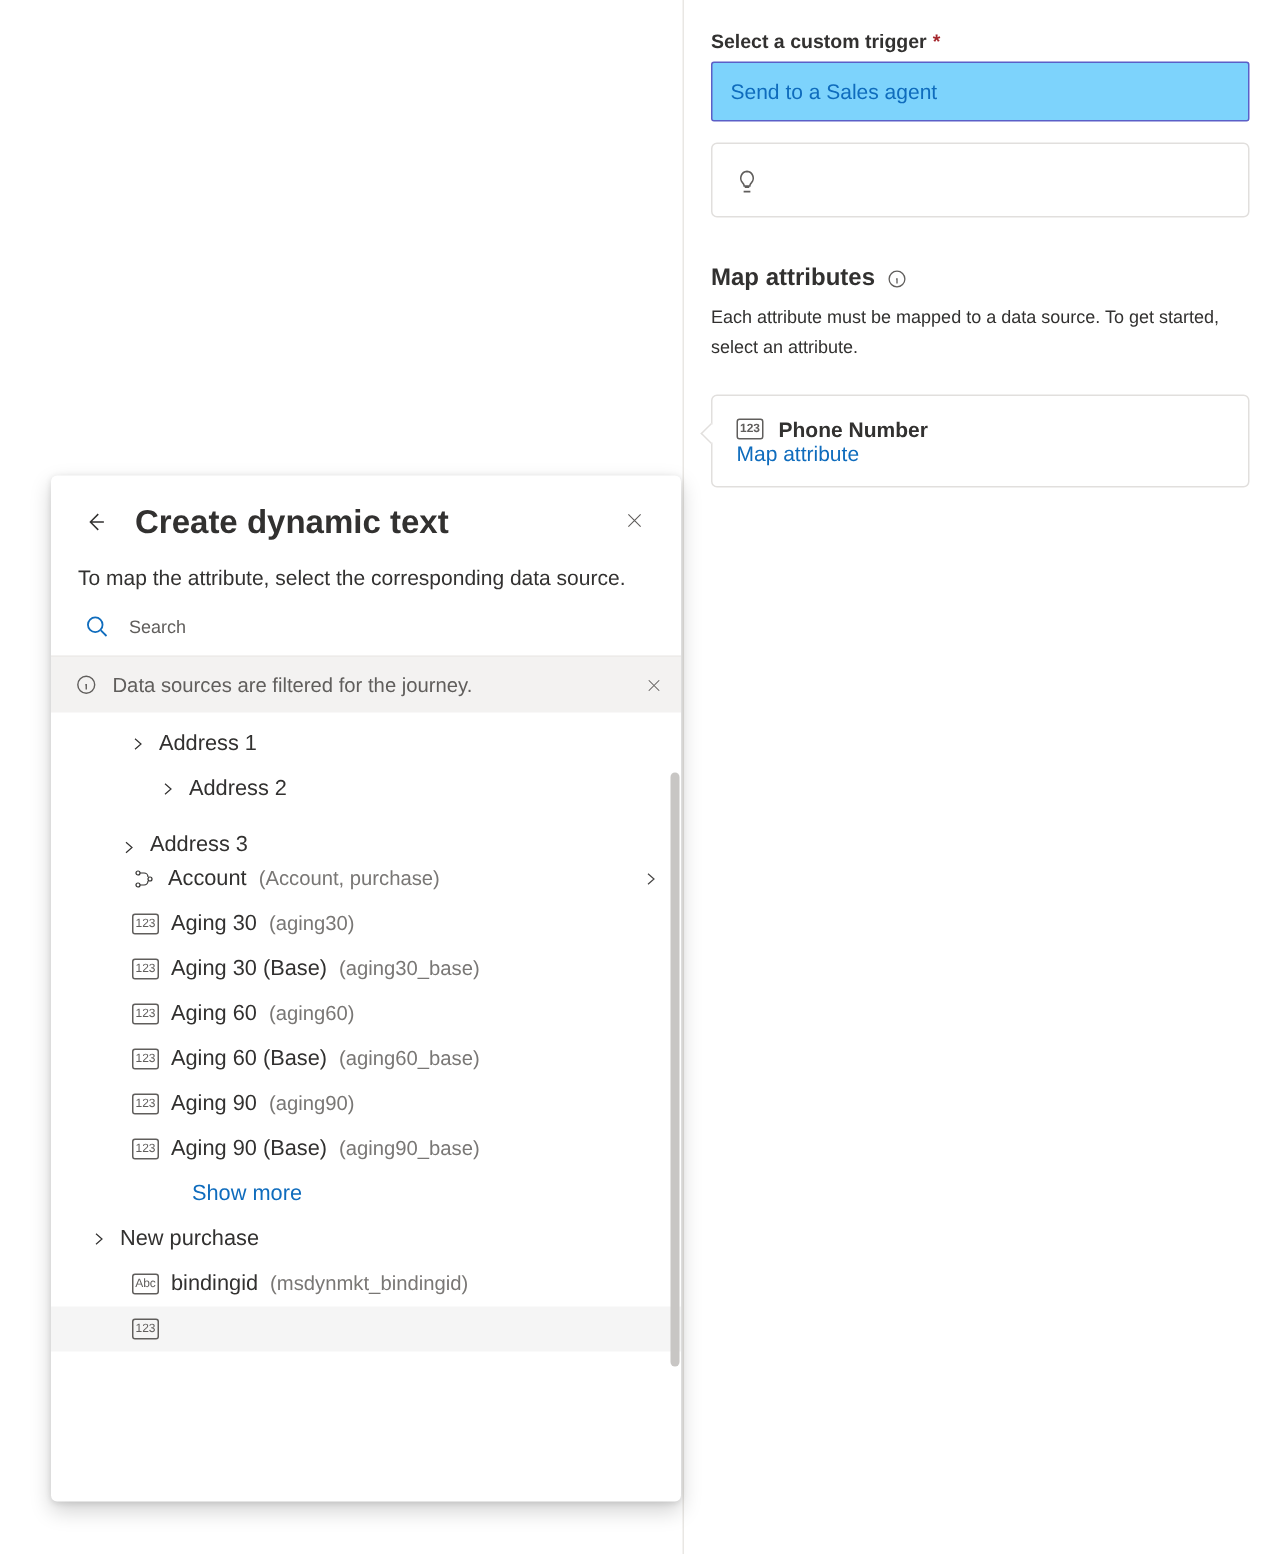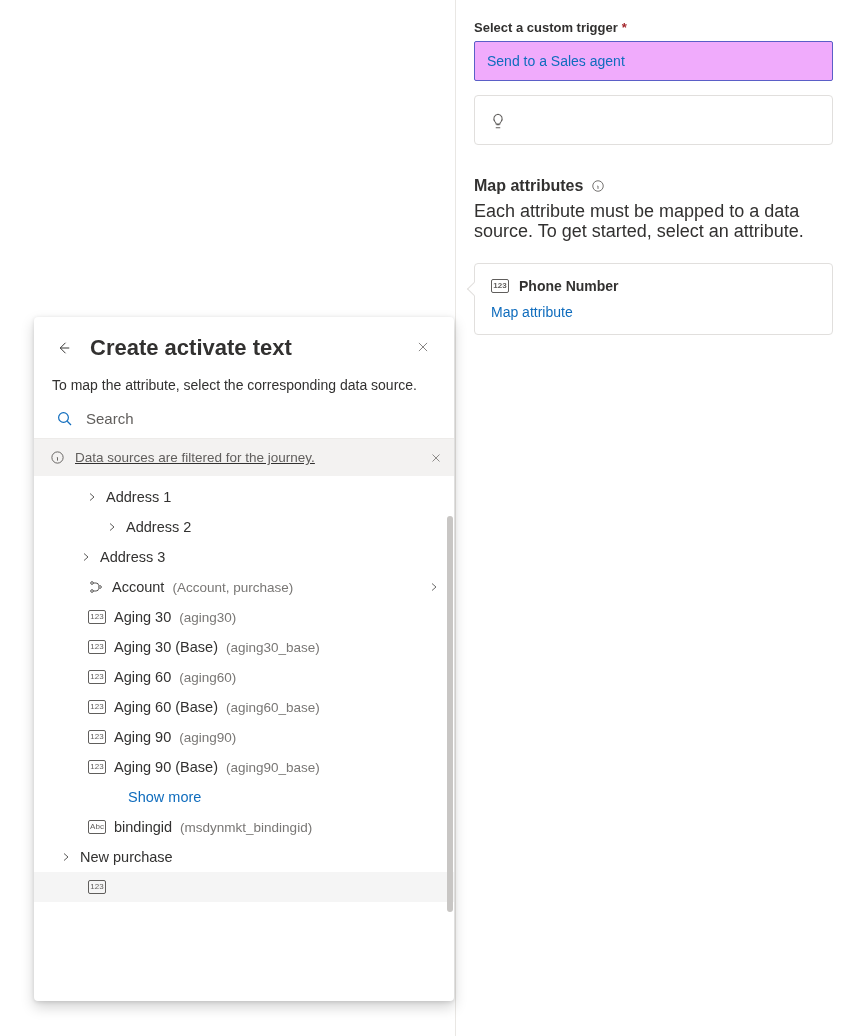--- a/index.html
+++ b/index.html
@@ -43,52 +43,52 @@
   .icon-btn.delete svg{stroke:var(--link)}
 
   .rp-body{padding:20px 18px 0 18px}
 
   .field-label{font-size:13px;font-weight:600;margin-bottom:6px}
   .req-star{color:var(--req);margin-left:4px}
   .select-box{
     width:100%;height:40px;border:1px solid #5b5fc7;
     border-radius:2px;display:flex;align-items:center;
     padding:0 12px;color:var(--link);
-    background:#f0abfc;font-size:14px;
+    background:#7dd3fc;font-size:14px;
   }
 
   .info-callout{
     margin-top:14px;
     border:1px solid var(--border);
     border-radius:4px;background:#fff;
     padding:14px 16px 14px 14px;
     display:flex;gap:12px;align-items:flex-start;
     line-height:20px;
   }
   .info-callout .bulb{flex:none;width:18px;height:18px;margin-top:2px}
   .info-callout a{color:var(--link);text-decoration:none}
 
   .section-h{
     display:flex;align-items:center;gap:8px;
     font-size:16px;font-weight:600;margin:32px 0 6px;
   }
   .section-h .info-i{width:14px;height:14px;stroke:#605e5c}
-  .section-desc{font-size:18px;color:var(--text);line-height:20px;margin-bottom:22px}
+  .section-desc{font-size:12px;color:var(--text);line-height:20px;margin-bottom:22px}
 
   .attr-card{
     border:1px solid var(--border);border-radius:4px;background:#fff;
     padding:14px 16px;position:relative;
   }
   .attr-card-notch{
     position:absolute;left:-6px;top:20px;width:10px;height:10px;
     background:#fff;border-left:1px solid var(--border);border-bottom:1px solid var(--border);
     transform:rotate(45deg);
   }
   .attr-row{display:flex;align-items:center;gap:10px;font-weight:600}
-  .attr-link{margin-top:10px;color:var(--link);text-decoration:none;display:inline-block;font-size:14px}
+  .attr-link{color:var(--link);text-decoration:none;display:inline-block;font-size:14px}
 
   .type-badge{
     width:18px;height:14px;border:1px solid #605e5c;border-radius:2px;
     font-size:8px;line-height:12px;text-align:center;color:#605e5c;
     display:inline-flex;align-items:center;justify-content:center;flex:none;
   }
 
   
   .popover{
     position:absolute;left:34px;top:317px;width:420px;height:684px;
@@ -100,28 +100,28 @@
     padding:18px 18px 8px 18px;display:flex;align-items:center;justify-content:space-between;
   }
   .pop-title-wrap{display:flex;align-items:center;gap:14px}
   .pop-title{font-size:22px;font-weight:600}
   .pop-close{background:none;border:none;cursor:pointer}
   .pop-close svg{width:14px;height:14px;stroke:#605e5c;stroke-width:1.3;fill:none}
   .pop-desc{padding:6px 18px 14px 18px;line-height:20px}
 
   .search-row{display:flex;align-items:center;gap:10px;padding:0 18px 10px 22px}
   .search-row input{
-    border:none;outline:none;font-size:15px;width:100%;color:var(--text);
+    border:none;outline:none;font-size:12px;width:100%;color:var(--text);
   }
   .search-row input::placeholder{color:#605e5c}
   .search-icon{width:18px;height:18px;stroke:var(--link);stroke-width:1.6;fill:none;flex:none}
 
   .filter-bar{
     background:var(--muted-bg);height:38px;display:flex;align-items:center;
-    padding:0 12px 0 16px;justify-content:space-between;border-top:1px solid #edebe9;text-decoration:underline;
+    padding:0 12px 0 16px;justify-content:space-between;border-top:1px solid #edebe9;
   }
   .filter-bar .left{display:flex;align-items:center;gap:10px;color:var(--text2);font-size:13.5px}
   .filter-bar .info-i{width:15px;height:15px;stroke:#605e5c}
   .filter-bar .x{width:12px;height:12px;stroke:#605e5c;stroke-width:1.4;fill:none;cursor:pointer}
 
   .tree{
     flex:1;overflow:auto;position:relative;padding:6px 0 8px 0;
   }
   
   .tree-scroll-thumb{
@@ -187,21 +187,21 @@
 </aside>
 
 <div class="popover">
   <div class="pop-header">
     <div class="pop-title-wrap">
       <button class="icon-btn" aria-label="Back">
         <svg viewBox="0 0 24 24">
             <path d="M14 5l-7 7 7 7M7 12h12"></path>
           </svg>
       </button>
-      <div class="pop-title">Create activate text</div>
+      <div class="pop-title">Create dynamic text</div>
     </div>
     <button class="pop-close" aria-label="Close">
       <svg viewBox="0 0 24 24">
           <path d="M5 5l14 14M19 5L5 19"></path>
         </svg>
     </button>
   </div>
 
   <div class="pop-desc">To map the attribute, select the corresponding data source.</div>
 
@@ -233,21 +233,21 @@
           <path d="M8 5l8 7-8 7"></path>
         </svg>
         <span class="label">Address 1</span>
       </div>
       <div class="tree-row" style="padding-left: 72px;">
         <svg class="chevron" viewBox="0 0 24 24">
           <path d="M8 5l8 7-8 7"></path>
         </svg>
         <span class="label">Address 2</span>
       </div>
-      <div class="tree-row" style="">
+      <div class="tree-row" style=" align-items: flex-end;">
         <svg class="chevron" viewBox="0 0 24 24">
           <path d="M8 5l8 7-8 7"></path>
         </svg>
         <span class="label">Address 3</span>
       </div>
       <div class="tree-row indent2">
         <svg class="branch-icon row-icon" viewBox="0 0 24 24">
           <circle cx="6" cy="6" r="2"></circle>
           <circle cx="6" cy="18" r="2"></circle>
           <circle cx="18" cy="12" r="2"></circle>
@@ -279,27 +279,27 @@
         <span class="label">Aging 90 <span class="sys">(aging90)</span></span>
       </div>
       <div class="tree-row indent2">
         <span class="type-badge row-icon">123</span>
         <span class="label">Aging 90 (Base) <span class="sys">(aging90_base)</span></span>
       </div>
       <div class="tree-row link indent2" style="padding-left: 74px;">
         <span class="spacer"></span>
         <span class="label">Show more</span>
       </div>
+      <div class="tree-row" style="padding-left: 26px;">
+        <svg class="chevron" viewBox="0 0 24 24">
+          <path d="M8 5l8 7-8 7"></path>
+        </svg>
+        <span class="label">New purchase</span>
+      </div>
       <div class="tree-row indent2">
         <span class="type-badge row-icon">Abc</span>
         <span class="label">bindingid <span class="sys">(msdynmkt_bindingid)</span></span>
       </div>
-      <div class="tree-row" style="padding-left: 26px;">
-        <svg class="chevron" viewBox="0 0 24 24">
-          <path d="M8 5l8 7-8 7"></path>
-        </svg>
-        <span class="label">New purchase</span>
-      </div>
       <div class="tree-row selected indent2">
         <span class="type-badge row-icon">123</span>
       </div>
     </div>
 </div>
 
 </body></html>

